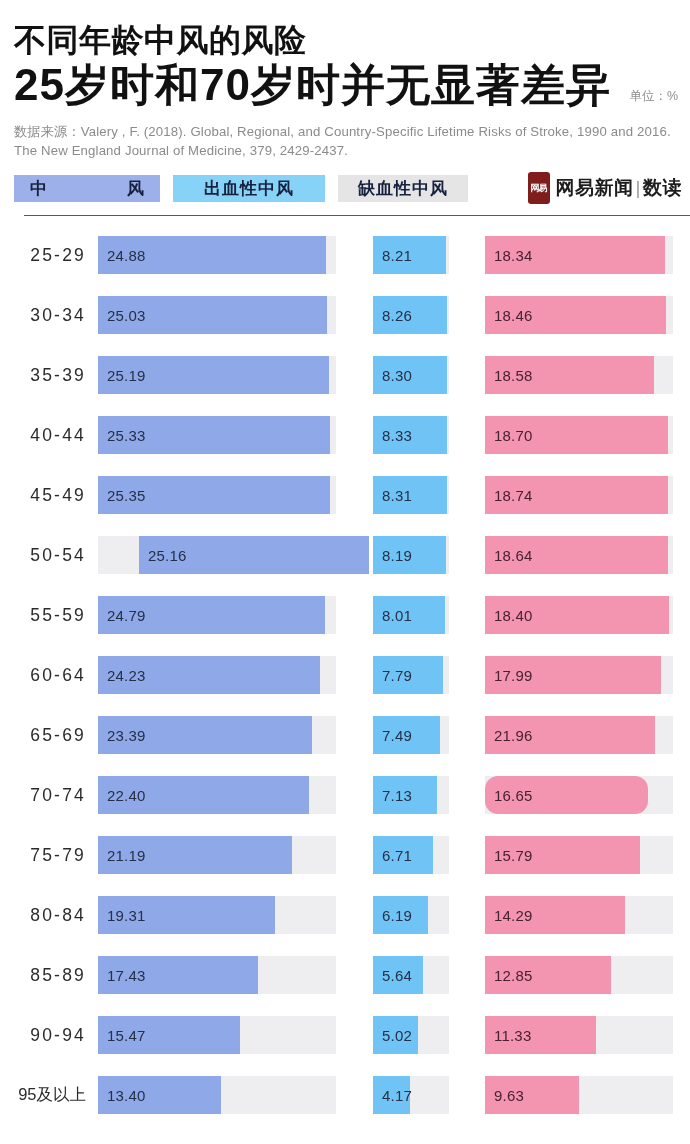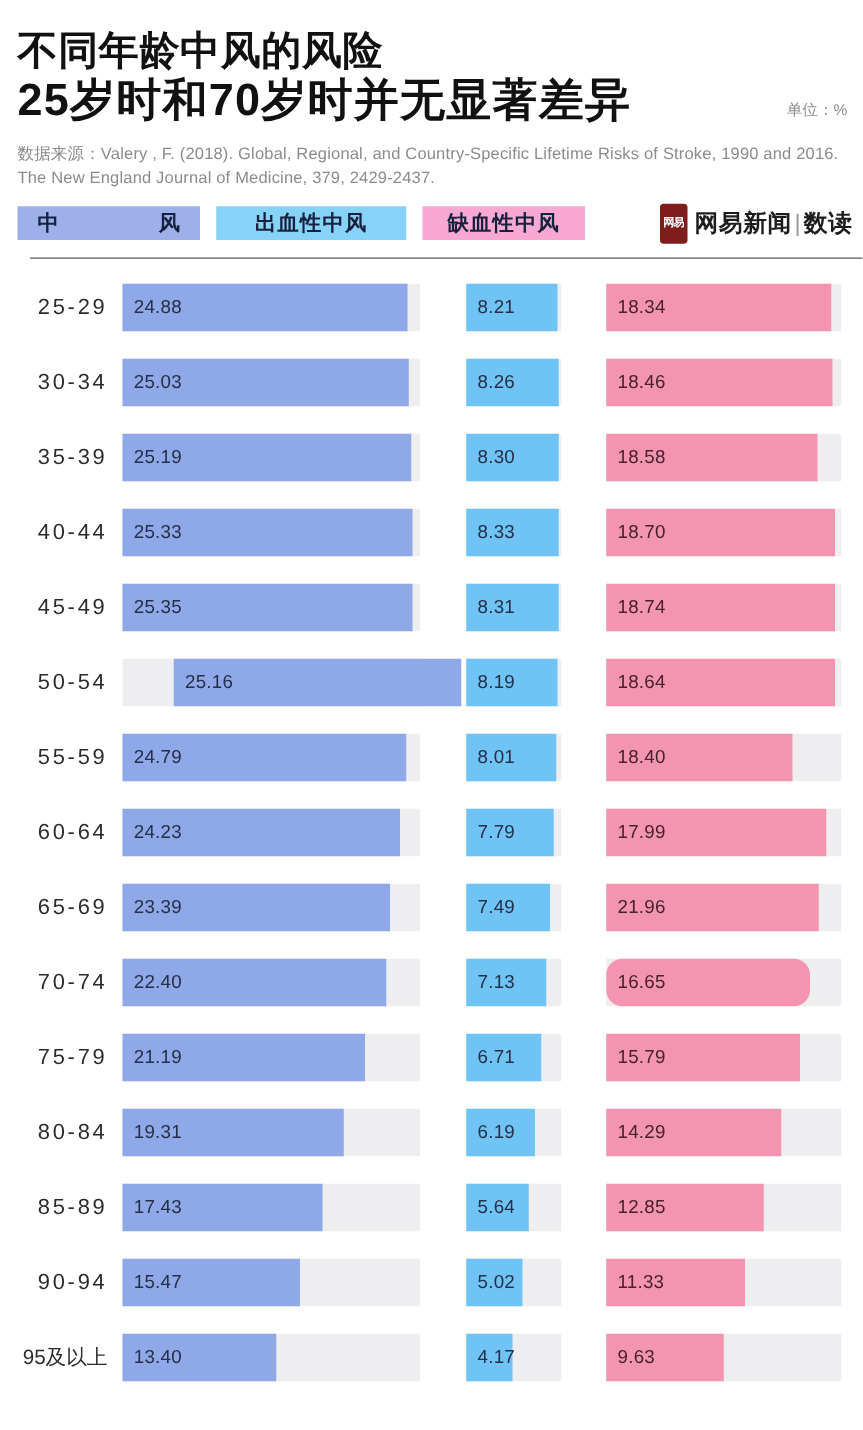--- a/index.html
+++ b/index.html
@@ -30,21 +30,21 @@
   .title-1 {
     font-size: 32px;
   }
   .title-row-2 {
     display: flex;
     align-items: baseline;
     justify-content: space-between;
     width: 664px;
   }
   .title-2 {
-    font-size: 36px;
+    font-size: 44px;
     letter-spacing: 1px;
   }
   .unit {
     font-size: 12.5px;
     color: #8d8d8d;
     font-weight: normal;
     letter-spacing: 0;
     white-space: nowrap;
     padding-bottom: 3px;
   }
@@ -83,21 +83,21 @@
     padding: 0 16px;
     letter-spacing: 0;
   }
   .chip-hem {
     width: 152px;
     background: #87d3f8;
     margin-left: 13px;
   }
   .chip-isc {
     width: 130px;
-    background: #f9a8d4;
+    background: #e5e5e5;
     margin-left: 13px;
   }
   .logo {
     margin-left: auto;
     display: flex;
     align-items: center;
     gap: 6px;
     padding-right: 4px;
   }
   .logo-mark {
@@ -349,21 +349,21 @@
           <div class="bar bar-stroke" style="width: 226.924px; background: rgb(143, 168, 232);">
             <span class="bar-val">24.79</span>
           </div>
         </div>
         <div class="track t2">
           <div class="bar bar-hem" style="width: 71.6188px; background: rgb(112, 196, 245);">
             <span class="bar-val">8.01</span>
           </div>
         </div>
         <div class="track t3">
-          <div class="bar bar-isc" style="width: 149px; background: rgb(243, 148, 176);">
+          <div class="bar bar-isc" style="width: 184px; background: rgb(243, 148, 176);">
             <span class="bar-val">18.40</span>
           </div>
         </div>
       </div>
     </div>
     <div class="row">
       <div class="row-label">60-64</div>
       <div class="tracks">
         <div class="track t1">
           <div class="bar bar-stroke" style="width: 221.798px; background: rgb(143, 168, 232);">

